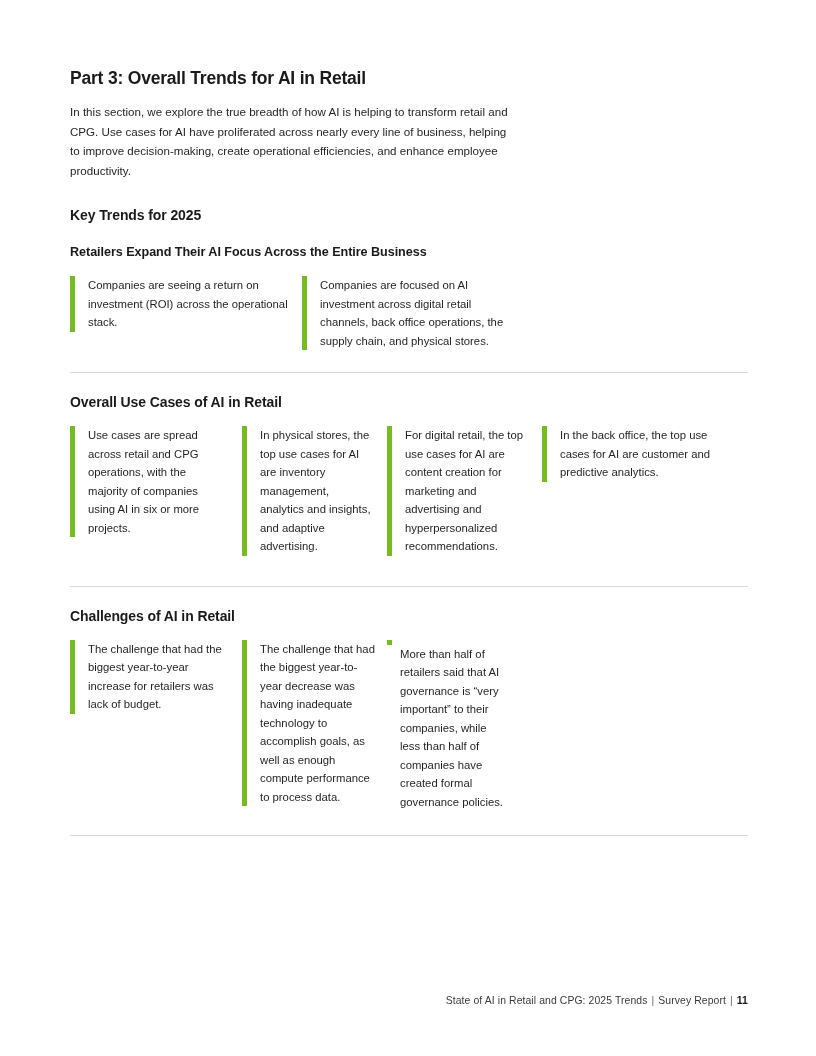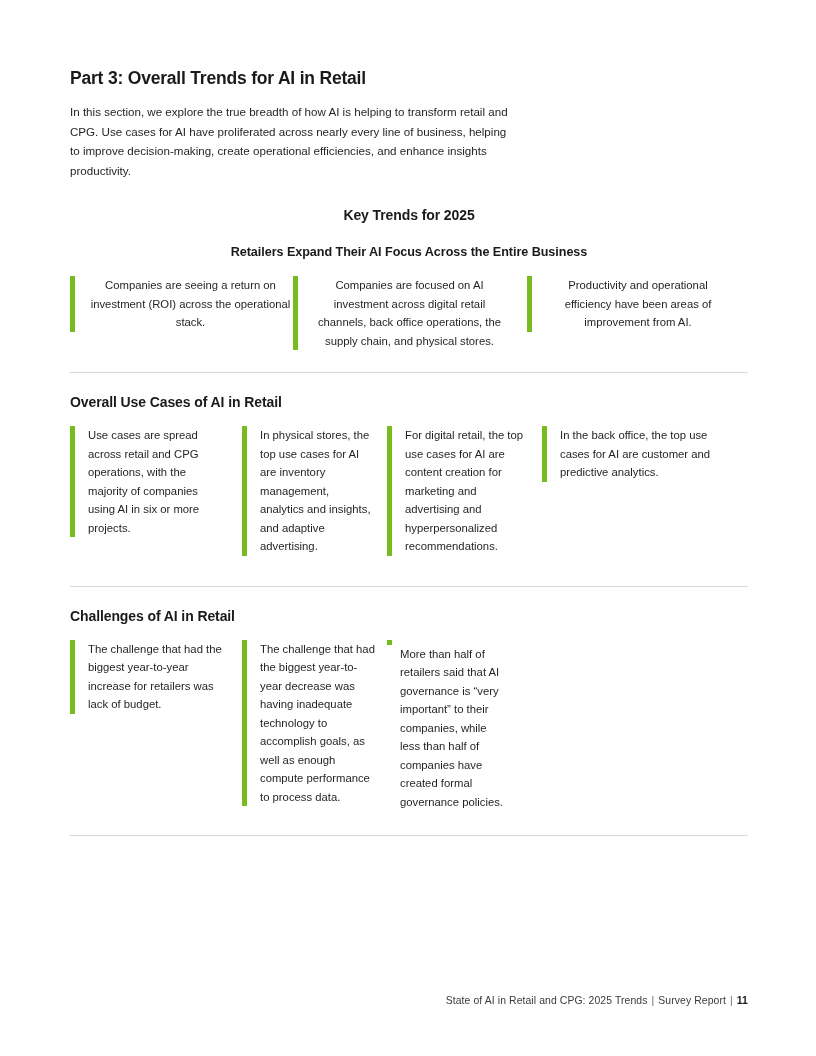--- a/index.html
+++ b/index.html
@@ -47,21 +47,21 @@
     letter-spacing: -0.1px;
   }
   .sub-title {
     font-size: 12.6px;
     font-weight: bold;
     margin: 0;
     color: #1a1a1a;
     letter-spacing: -0.05px;
   }
 
-  .key-trends-wrap { margin-top: 27px; text-align: center; }
+  .key-trends-wrap { margin-top: 27px; }
   .sub-title-wrap  { margin-top: 22px; }
 
   
   .divider {
     height: 1px;
     background: #d9d9d9;
     width: 678px;
   }
 
   
@@ -138,41 +138,37 @@
   .footer .sep { padding: 0 4px; color: #6b6b6b; }
   .footer .pageno { font-weight: bold; color: #1a1a1a; }
 </style>
 </head>
 <body>
 
 <div class="page">
 
   <h1 class="part-title">Part 3: Overall Trends for AI in Retail</h1>
 
-  <p class="intro">In this section, we explore the true breadth of how AI is helping to transform retail and CPG. Use cases for AI have proliferated across nearly every line of business, helping to improve decision-making, create operational efficiencies, and enhance insights productivity.</p>
+  <p class="intro">In this section, we explore the true breadth of how AI is helping to transform retail and CPG. Use cases for AI have proliferated across nearly every line of business, helping to improve decision-making, create operational efficiencies, and enhance employee productivity.</p>
 
   <div class="key-trends-wrap">
     <h2 class="section-title">Key Trends for 2025</h2>
 
     <div class="sub-title-wrap">
       <h3 class="sub-title">Retailers Expand Their AI Focus Across the Entire Business</h3>
     </div>
 
     <div class="row row-1">
       <div class="card">
         <div class="bar" style="background: rgb(118, 188, 33);"></div>
         <div class="card-text">Companies are seeing a return on investment (ROI) across the operational stack.</div>
       </div>
       <div class="card">
         <div class="bar" style="background: rgb(118, 188, 33);"></div>
         <div class="card-text">Companies are focused on AI investment across digital retail channels, back office operations, the supply chain, and physical stores.</div>
-      </div>
-      <div class="card">
-        <div class="bar" style="background: rgb(118, 188, 33);"></div>
-        <div class="card-text">Productivity and operational efficiency have been areas of improvement from AI.</div>
       </div>
     </div>
   </div>
 
   <div class="sec-gap-1">
     <div class="divider" style="background: rgb(217, 217, 217);"></div>
   </div>
 
   <div class="head-gap">
     <h2 class="section-title">Overall Use Cases of AI in Retail</h2>

